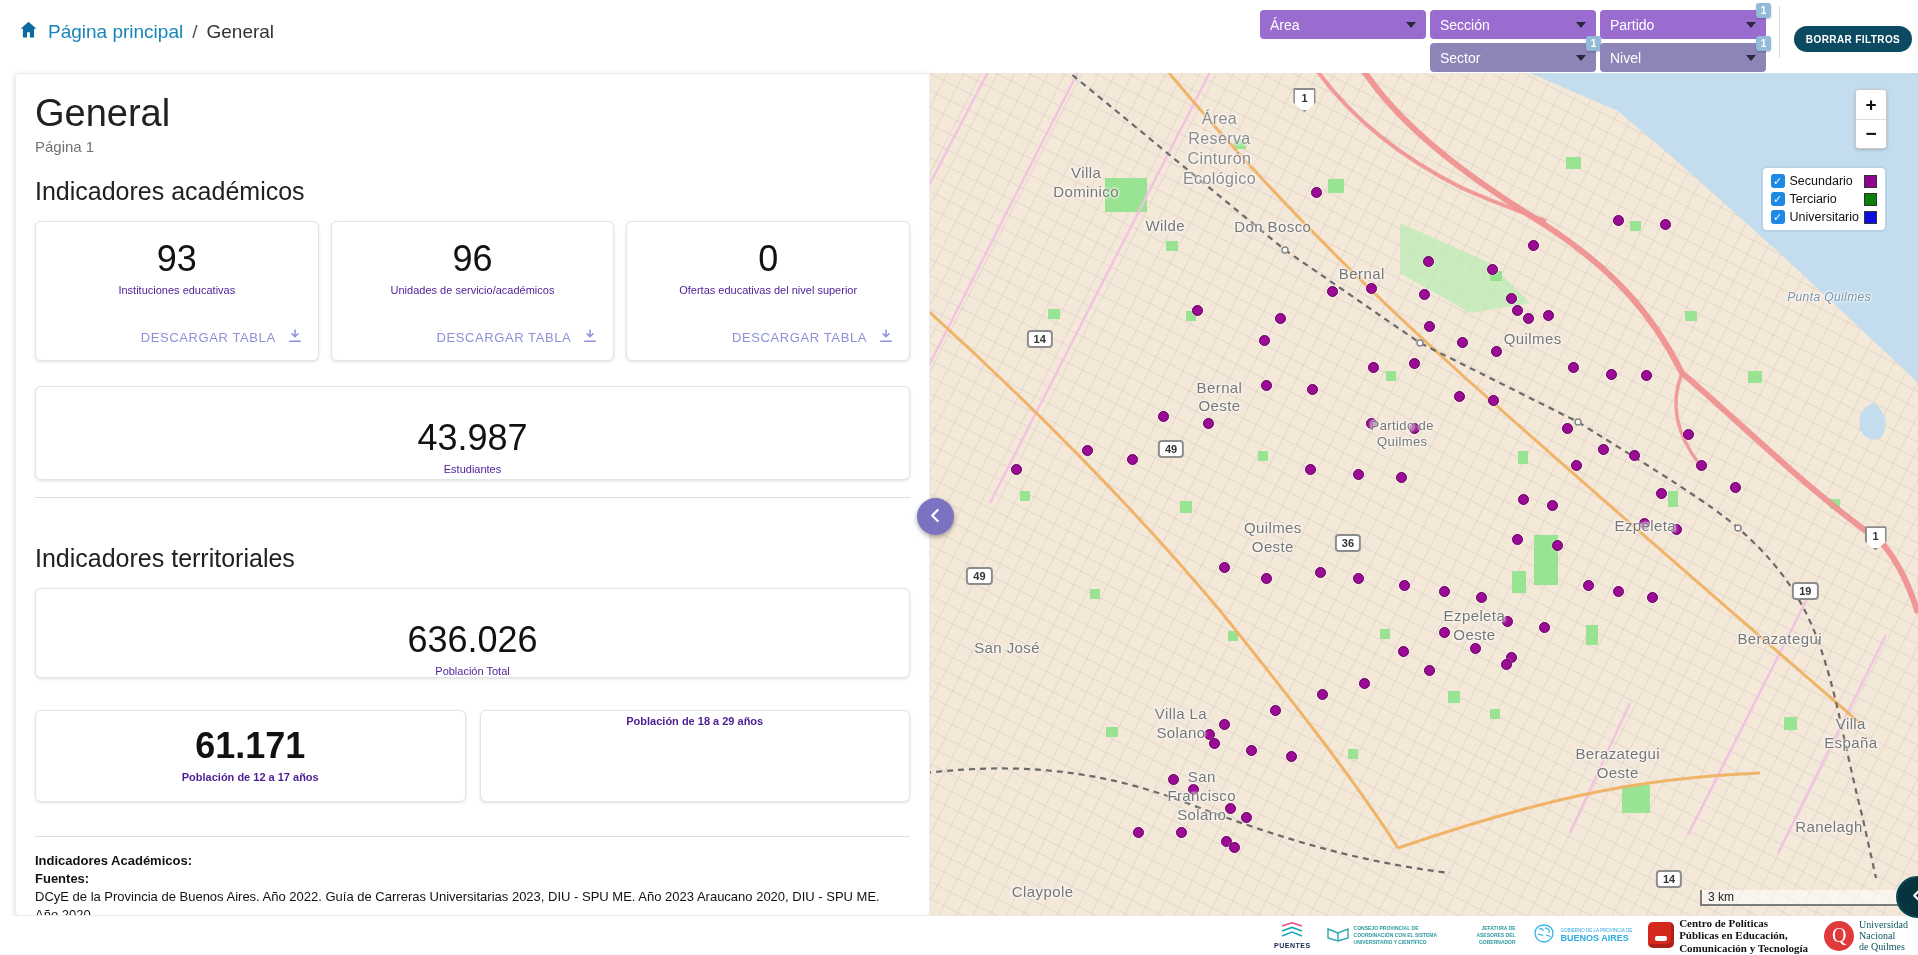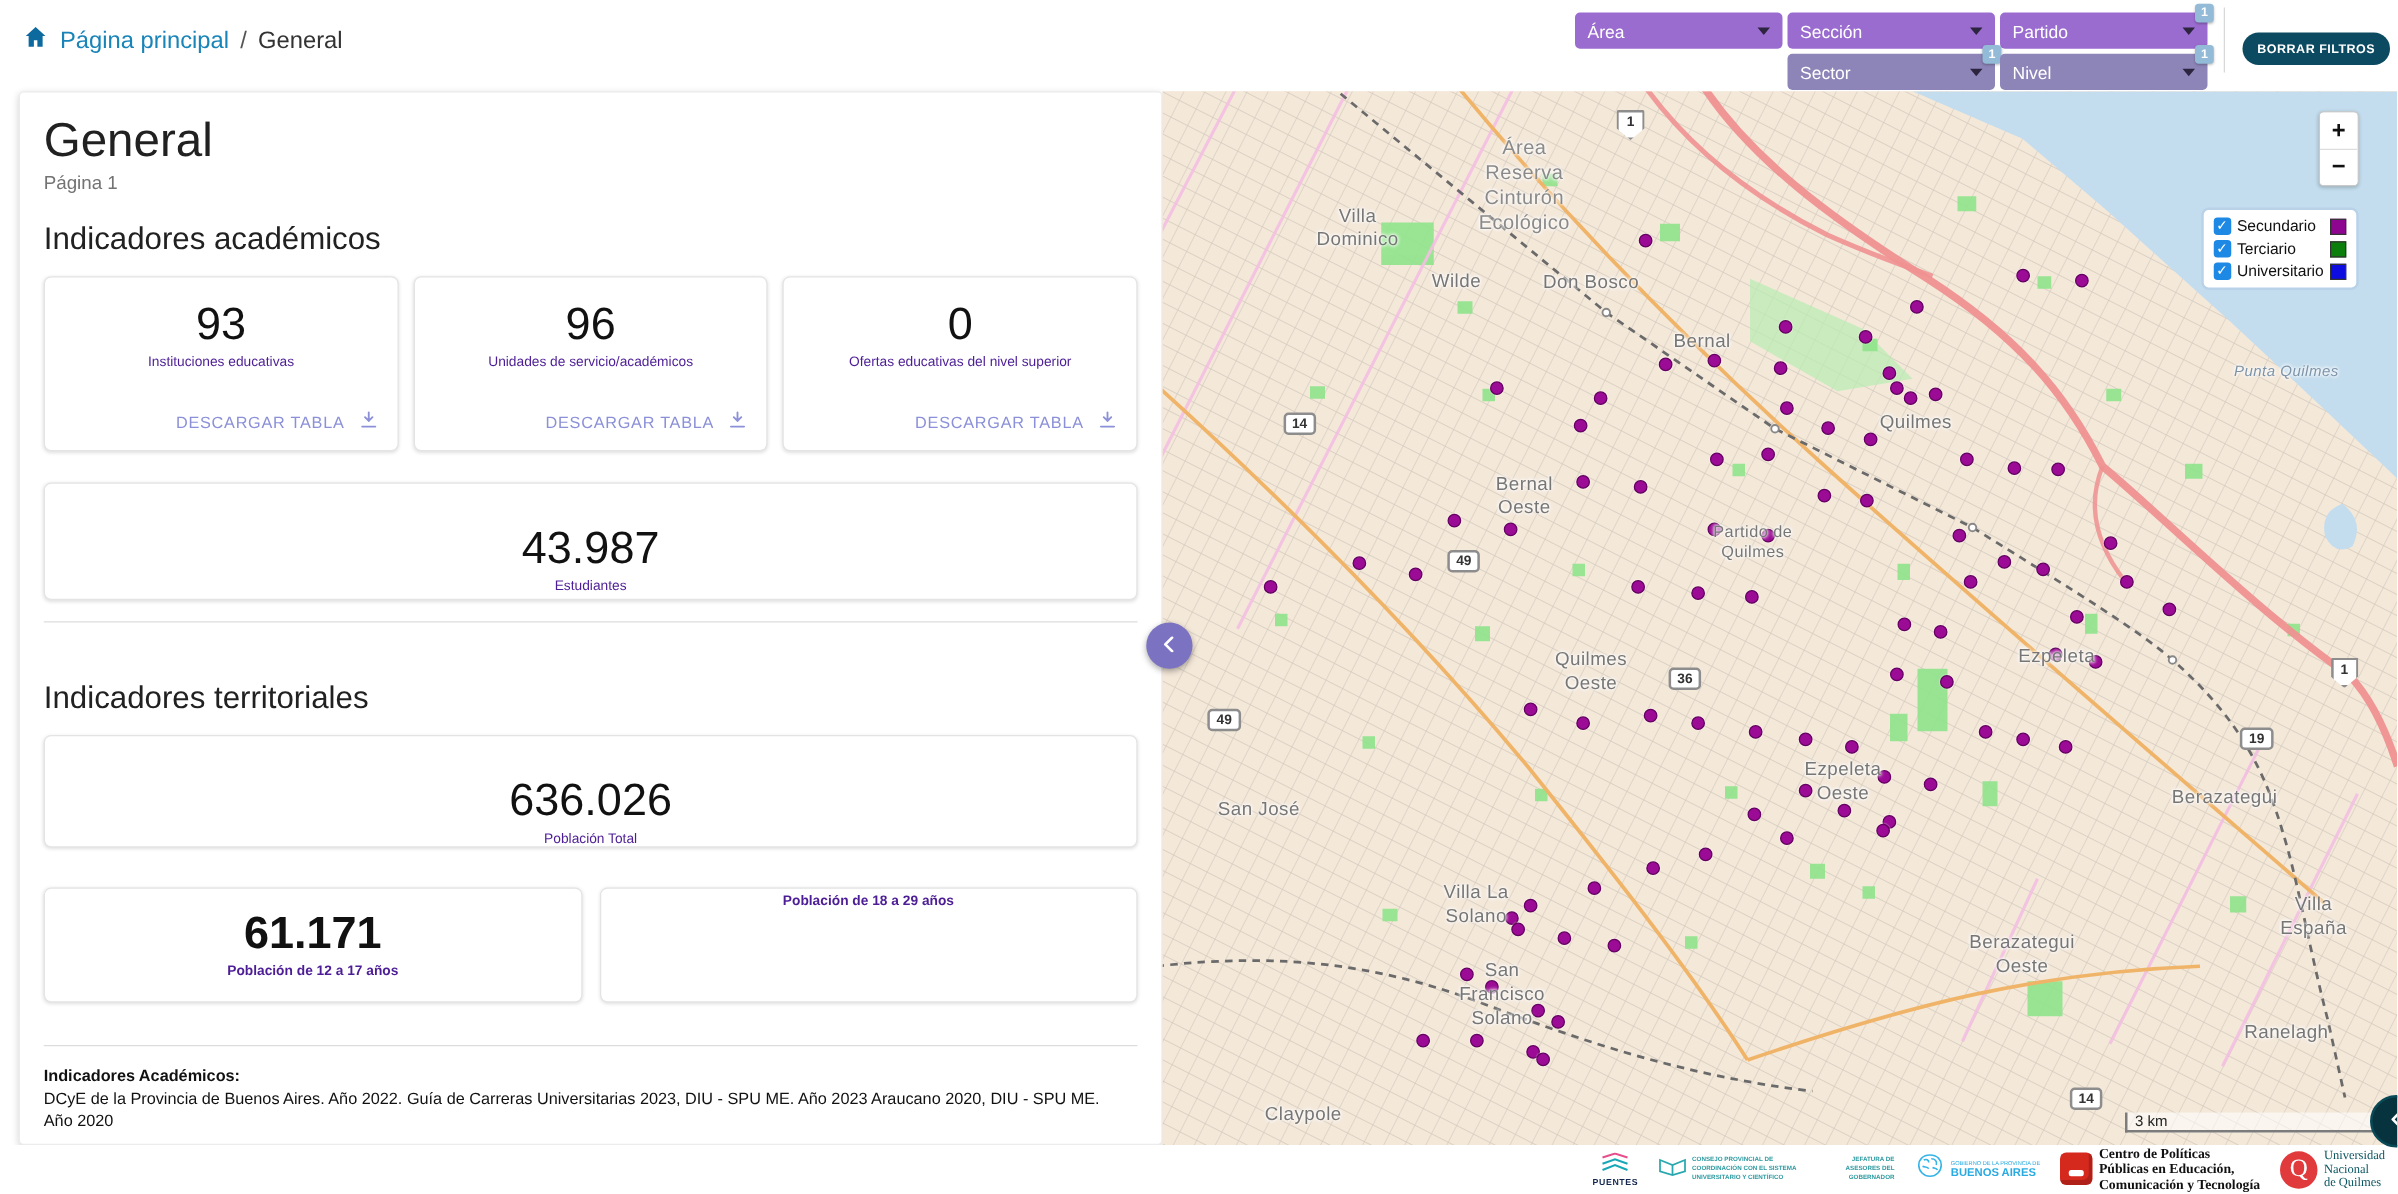--- a/index.html
+++ b/index.html
@@ -196,20 +196,21 @@
       </div>
       <div class="card half">
         <div class="label">Población de 18 a 29 años</div>
       </div>
     </div>
 
     <hr class="sep2">
 
     <div class="footnote">
       <div class="fn-bold">Indicadores Académicos:</div>
+      <div class="fn-bold">Fuentes:</div>
       <div>DCyE de la Provincia de Buenos Aires. Año 2022. Guía de Carreras Universitarias 2023, DIU - SPU ME. Año 2023 Araucano 2020, DIU - SPU ME.</div>
       <div>Año 2020</div>
     </div>
   </section>
 
   <button class="panel-collapse">
     <span><svg width="13" height="13" viewBox="0 0 12 12">
           <path d="M8 1 L3 6 L8 11" stroke="#fff" stroke-width="2" fill="none" stroke-linecap="round" stroke-linejoin="round"></path>
         </svg></span>
   </button>

